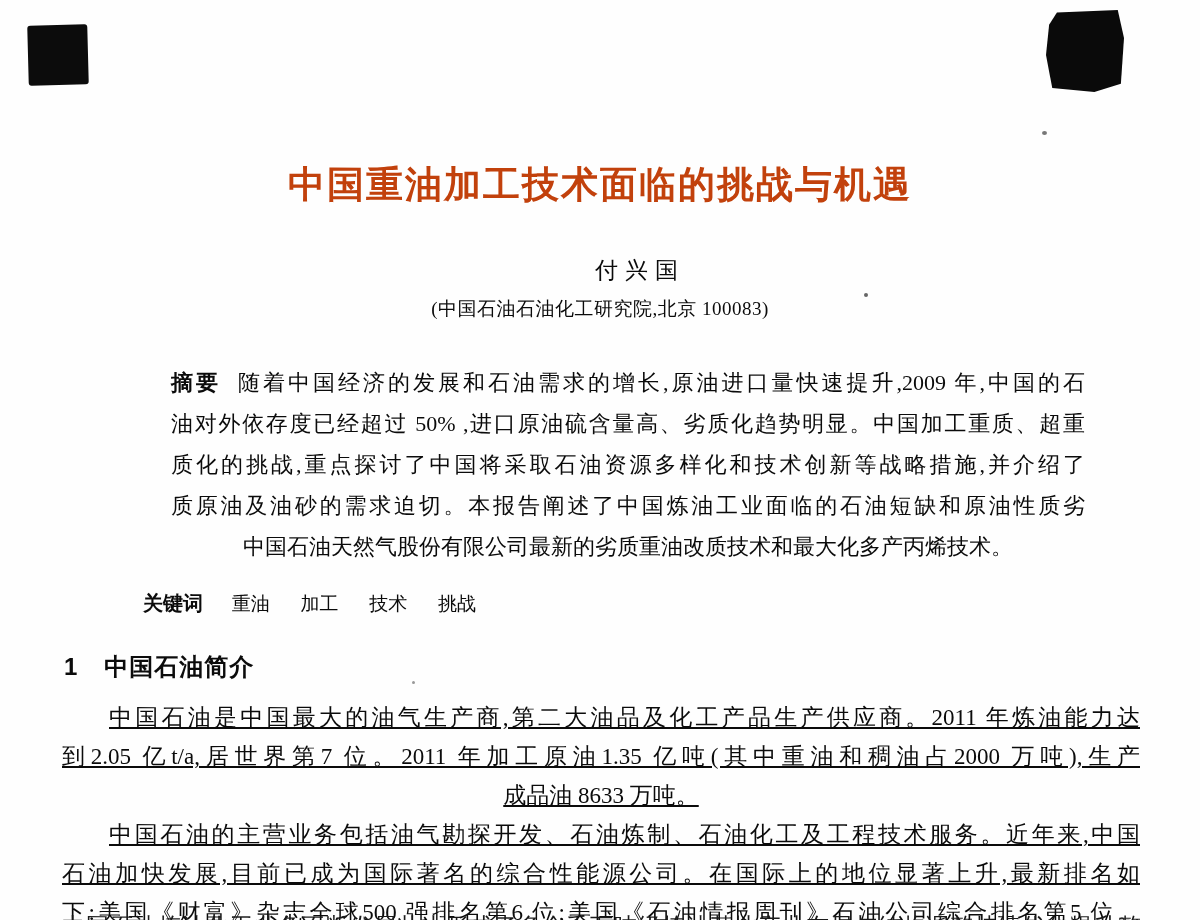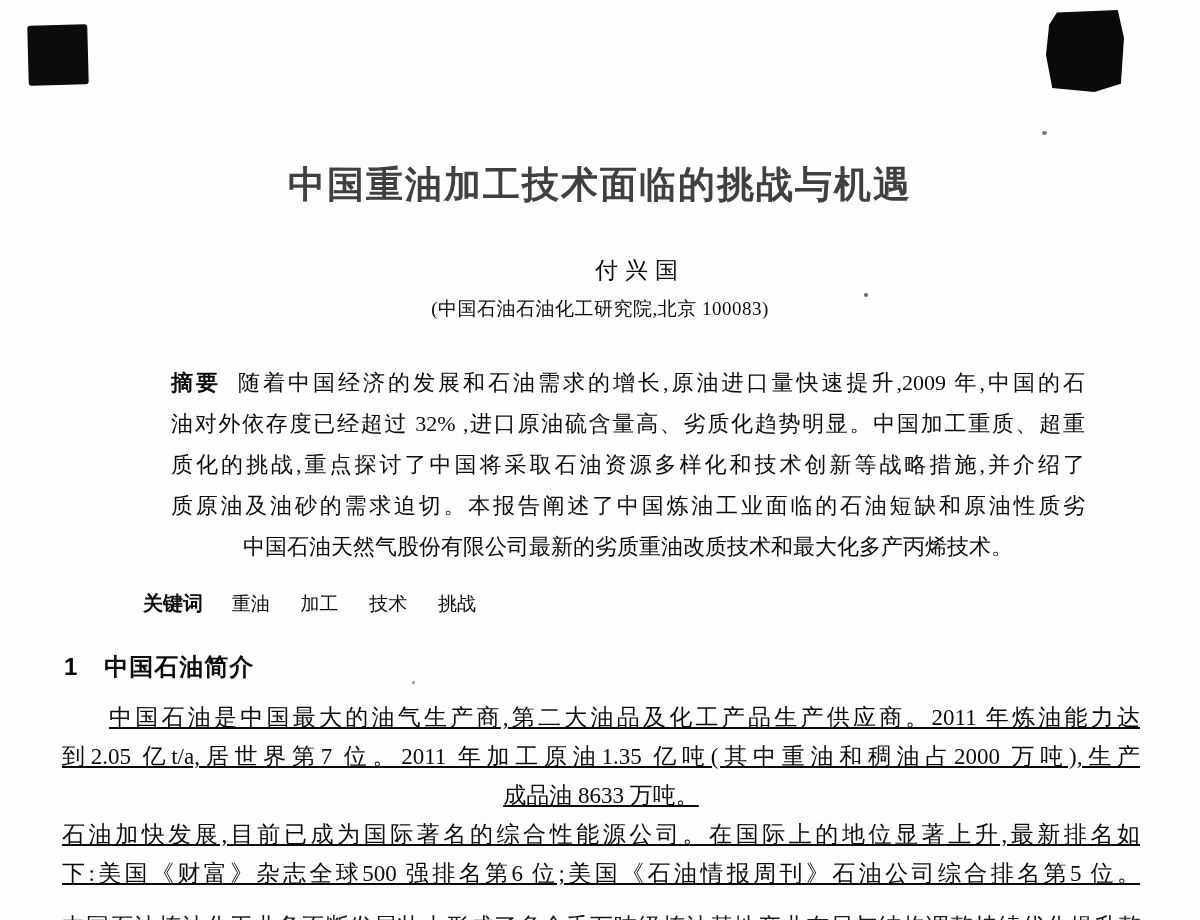--- a/index.html
+++ b/index.html
@@ -40,21 +40,21 @@
   
   .paper-title {
     position: absolute;
     left: 0; top: 160px;
     width: 100%;
     text-align: center;
     font-family: "Liberation Sans", "DejaVu Sans", sans-serif;
     font-weight: bold;
     font-size: 37px;
     letter-spacing: 2px;
-    color: #404040;
+    color: #c2410c;
   }
   .author {
     position: absolute;
     left: 0; top: 255px;
     width: 100%;
     text-align: center;
     font-size: 23px;
     letter-spacing: 7px;
     padding-left: 40px;
   }
@@ -147,21 +147,21 @@
   <div class="speck s3"></div>
 
   <div class="paper-title">中国重油加工技术面临的挑战与机遇</div>
   <div class="author">付兴国</div>
   <div class="affiliation">(中国石油石油化工研究院,北京 100083)</div>
 
   <div class="abstract">
     <div class="line just">
       <span class="blabel">摘要</span><span>随着中国经济的发展和石油需求的增长,原油进口量快速提升,2009 年,中国的石</span>
     </div>
-    <div class="line just">油对外依存度已经超过 32% ,进口原油硫含量高、劣质化趋势明显。中国加工重质、超重</div>
+    <div class="line just">油对外依存度已经超过 50% ,进口原油硫含量高、劣质化趋势明显。中国加工重质、超重</div>
     <div class="line just">质化的挑战,重点探讨了中国将采取石油资源多样化和技术创新等战略措施,并介绍了</div>
     <div class="line just">质原油及油砂的需求迫切。本报告阐述了中国炼油工业面临的石油短缺和原油性质劣</div>
     <div class="line natural">中国石油天然气股份有限公司最新的劣质重油改质技术和最大化多产丙烯技术。</div>
   </div>
 
   <div class="keywords">
     <span class="blabel">关键词</span>
     <span class="kw">重油</span>
     <span class="kw">加工</span>
     <span class="kw">技术</span>
@@ -169,20 +169,21 @@
   </div>
 
   <div class="section-heading">
     <span class="num">1</span><span>中国石油简介</span>
   </div>
 
   <div class="bodytext">
     <div class="line just indent">中国石油是中国最大的油气生产商,第二大油品及化工产品生产供应商。2011 年炼油能力达</div>
     <div class="line just">到2.05 亿t/a,居世界第7 位。2011 年加工原油1.35 亿吨(其中重油和稠油占2000 万吨),生产</div>
     <div class="line natural">成品油 8633 万吨。</div>
+    <div class="line just indent">中国石油的主营业务包括油气勘探开发、石油炼制、石油化工及工程技术服务。近年来,中国</div>
     <div class="line just">石油加快发展,目前已成为国际著名的综合性能源公司。在国际上的地位显著上升,最新排名如</div>
     <div class="line just">下:美国《财富》杂志全球500 强排名第6 位;美国《石油情报周刊》石油公司综合排名第5 位。</div>
   </div>
 
   <div class="clipped-line">
     <div class="inner">中国石油炼油化工业务不断发展壮大形成了多个千万吨级炼油基地产业布局与结构调整持续优化提升整体竞争实力</div>
   </div>
 
 </div>
 

